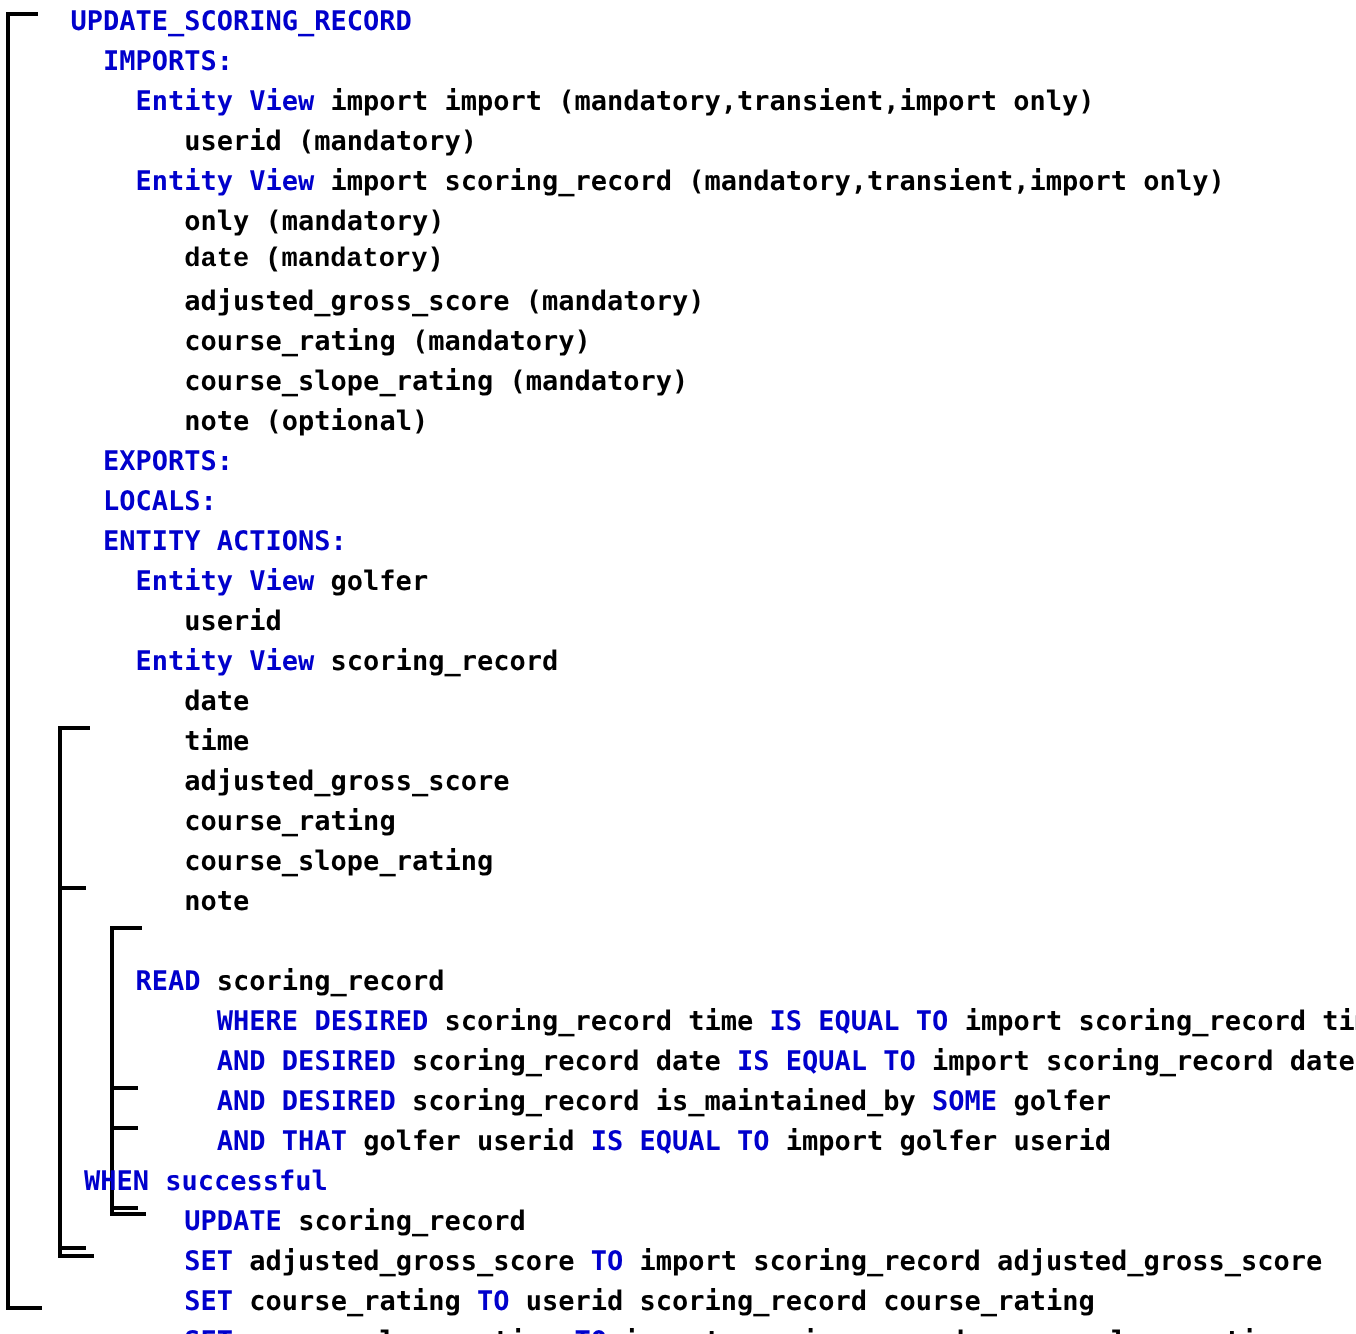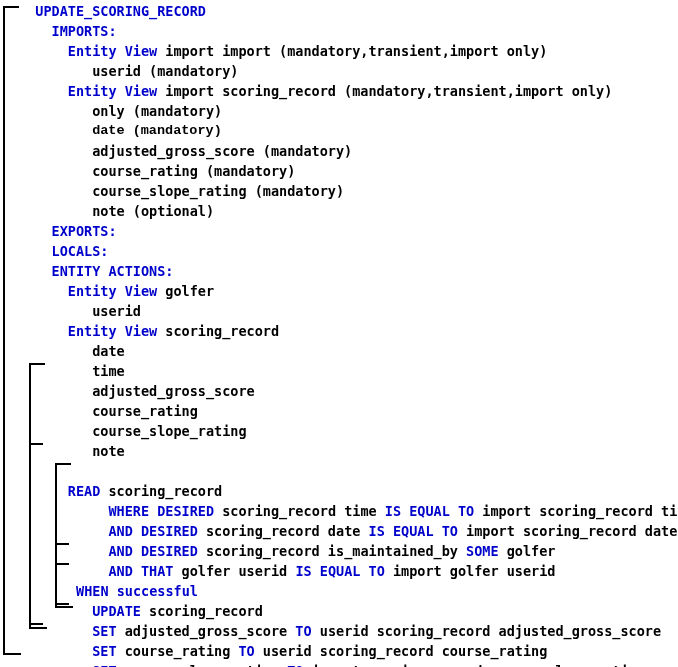--- a/index.html
+++ b/index.html
@@ -116,20 +116,20 @@
       <div class="line" style="top: 381px; left: 77.17px;"><span class="id">adjusted_gross_score</span></div>
       <div class="line" style="top: 401px; left: 77.17px;"><span class="id">course_rating</span></div>
       <div class="line" style="top: 421px; left: 77.17px;"><span class="id">course_slope_rating</span></div>
       <div class="line" style="top: 441px; left: 77.17px;"><span class="id">note</span></div>
       <div class="line" style="top: 461px; left: 4px;">&nbsp;</div>
       <div class="line" style="top: 481px; left: 52.78px;"><span class="kw">READ</span><span class="id"> scoring_record</span></div>
       <div class="line" style="top: 501px; left: 93.43px;"><span class="kw">WHERE DESIRED</span><span class="id"> scoring_record time </span><span class="kw">IS EQUAL TO</span><span class="id"> import scoring_record time</span></div>
       <div class="line" style="top: 521px; left: 93.43px;"><span class="kw">AND DESIRED</span><span class="id"> scoring_record date </span><span class="kw">IS EQUAL TO</span><span class="id"> import scoring_record date</span></div>
       <div class="line" style="top: 541px; left: 93.43px;"><span class="kw">AND DESIRED</span><span class="id"> scoring_record is_maintained_by </span><span class="kw">SOME</span><span class="id"> golfer</span></div>
       <div class="line" style="top: 561px; left: 93.43px;"><span class="kw">AND THAT</span><span class="id"> golfer userid </span><span class="kw">IS EQUAL TO</span><span class="id"> import golfer userid</span></div>
-      <div class="line" style="top: 581px; left: 61px; text-align: center;"><span class="kw">WHEN successful</span></div>
+      <div class="line" style="top: 581px; left: 27px; text-align: center;"><span class="kw">WHEN successful</span></div>
       <div class="line" style="top: 601px; left: 77.17px;"><span class="kw">UPDATE</span><span class="id"> scoring_record</span></div>
-      <div class="line" style="top: 621px; left: 77.17px;"><span class="kw">SET</span><span class="id"> adjusted_gross_score </span><span class="kw">TO</span><span class="id"> userid scoring_record adjusted_gross_score</span></div>
+      <div class="line" style="top: 621px; left: 77.17px;"><span class="kw">SET</span><span class="id"> adjusted_gross_score </span><span class="kw">TO</span><span class="id"> import scoring_record adjusted_gross_score</span></div>
       <div class="line" style="top: 641px; left: 77.17px;"><span class="kw">SET</span><span class="id"> course_rating </span><span class="kw">TO</span><span class="id"> userid scoring_record course_rating</span></div>
       <div class="line" style="top: 661px; left: 77.17px;"><span class="kw">SET</span><span class="id"> course_slope_rating </span><span class="kw">TO</span><span class="id"> import scoring_record course_slope_rating</span></div>
     </div>
 
 </div>
 
 </body></html>

